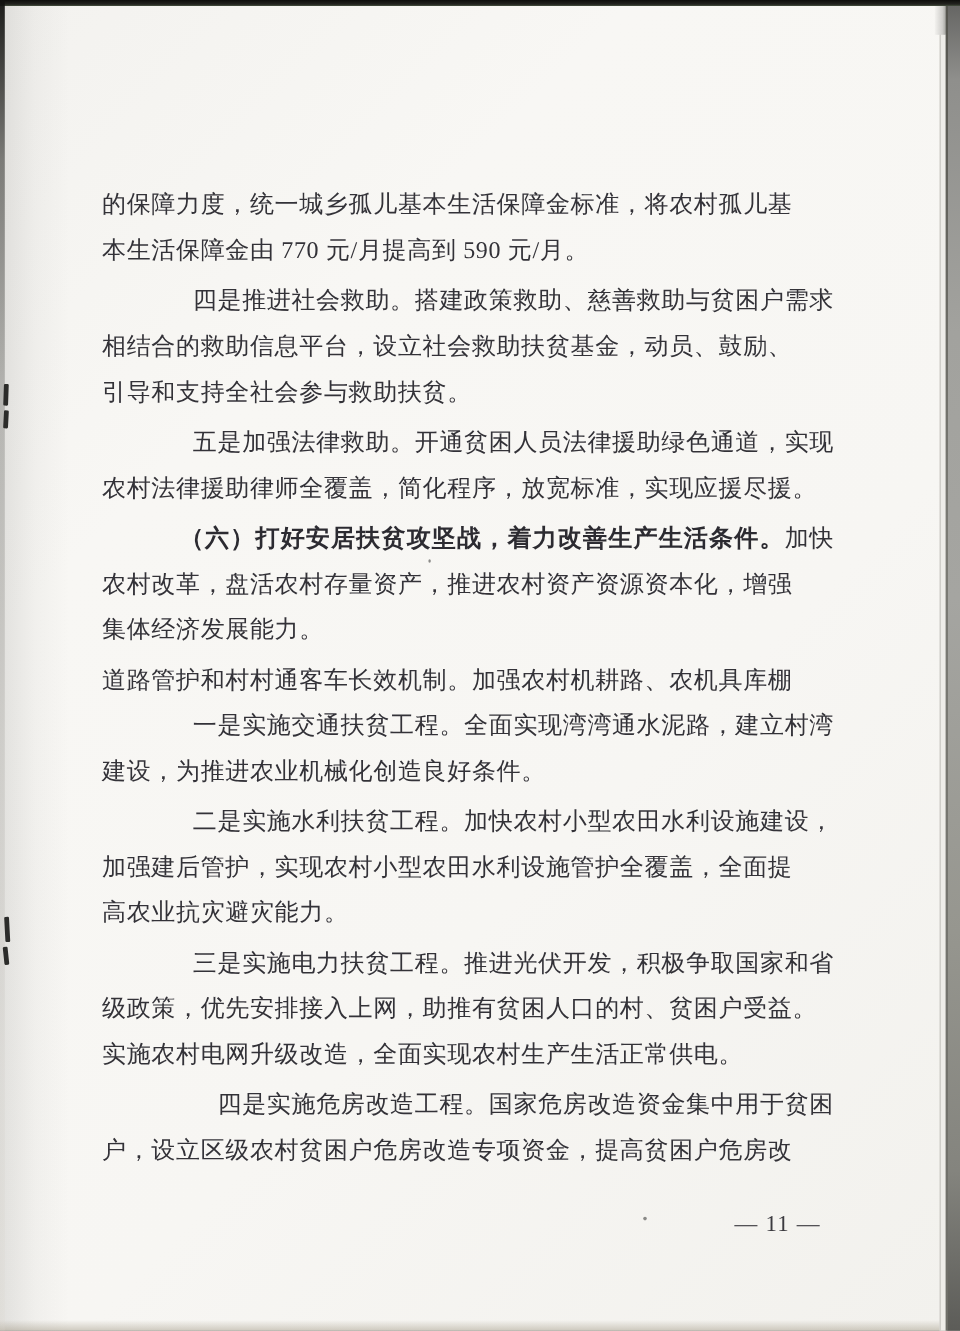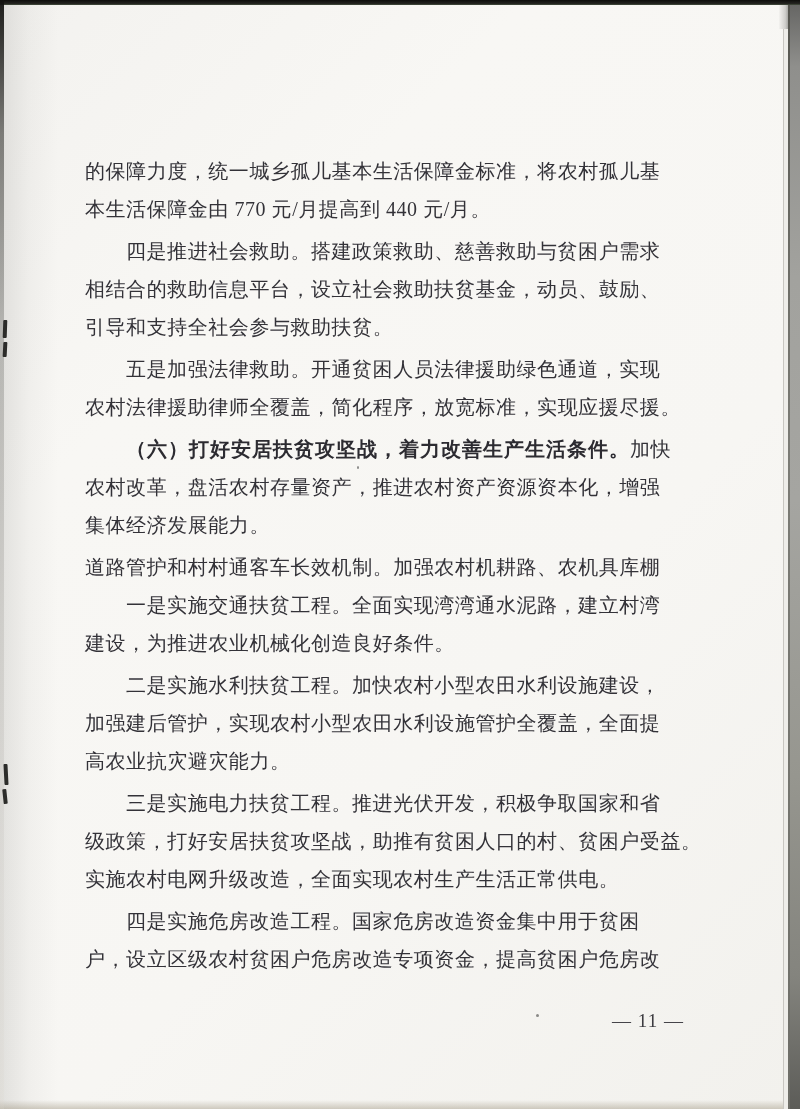--- a/index.html
+++ b/index.html
@@ -121,21 +121,21 @@
     color: #333238;
     font-size: 20px;
     letter-spacing: 0.55px;
   }
   .para { margin: 0 0 4px 0; }
   .line {
     height: 38px;
     line-height: 38px;
     white-space: nowrap;
   }
-  .line.indent { padding-left: 41px; }
+  .line.indent { padding-left: 41px; text-align: right; }
   .bold {
     font-weight: 700;
     letter-spacing: 1px;
     color: #2c2b31;
     margin-top: 32px;
   }
   .page-num {
     position: absolute;
     left: 598px;
     top: 1006px;
@@ -153,21 +153,21 @@
 
 <div class="scan-root">
   <div class="paper"></div>
 
   <div class="left-shade"></div>
   <div class="bottom-shade"></div>
 
   <div class="doc-text">
       <div class="para">
         <div class="line"><span>的保障力度，统一城乡孤儿基本生活保障金标准，将农村孤儿基</span></div>
-        <div class="line"><span>本生活保障金由 770 元/月提高到 440 元/月。</span></div>
+        <div class="line"><span>本生活保障金由 770 元/月提高到 590 元/月。</span></div>
       </div>
       <div class="para">
         <div class="line indent"><span>四是推进社会救助。搭建政策救助、慈善救助与贫困户需求</span></div>
         <div class="line"><span>相结合的救助信息平台，设立社会救助扶贫基金，动员、鼓励、</span></div>
         <div class="line"><span>引导和支持全社会参与救助扶贫。</span></div>
       </div>
       <div class="para">
         <div class="line indent"><span>五是加强法律救助。开通贫困人员法律援助绿色通道，实现</span></div>
         <div class="line"><span>农村法律援助律师全覆盖，简化程序，放宽标准，实现应援尽援。</span></div>
       </div>
@@ -181,21 +181,21 @@
         <div class="line indent"><span>一是实施交通扶贫工程。全面实现湾湾通水泥路，建立村湾</span></div>
         <div class="line"><span>建设，为推进农业机械化创造良好条件。</span></div>
       </div>
       <div class="para">
         <div class="line indent"><span>二是实施水利扶贫工程。加快农村小型农田水利设施建设，</span></div>
         <div class="line"><span>加强建后管护，实现农村小型农田水利设施管护全覆盖，全面提</span></div>
         <div class="line"><span>高农业抗灾避灾能力。</span></div>
       </div>
       <div class="para">
         <div class="line indent"><span>三是实施电力扶贫工程。推进光伏开发，积极争取国家和省</span></div>
-        <div class="line"><span>级政策，打好安居扶贫攻坚战，助推有贫困人口的村、贫困户受益。</span></div>
+        <div class="line"><span>级政策，优先安排接入上网，助推有贫困人口的村、贫困户受益。</span></div>
         <div class="line"><span>实施农村电网升级改造，全面实现农村生产生活正常供电。</span></div>
       </div>
       <div class="para">
         <div class="line indent"><span>四是实施危房改造工程。国家危房改造资金集中用于贫困</span></div>
         <div class="line"><span>户，设立区级农村贫困户危房改造专项资金，提高贫困户危房改</span></div>
       </div>
     </div>
 
   <div class="page-num">— 11 —</div>
 

